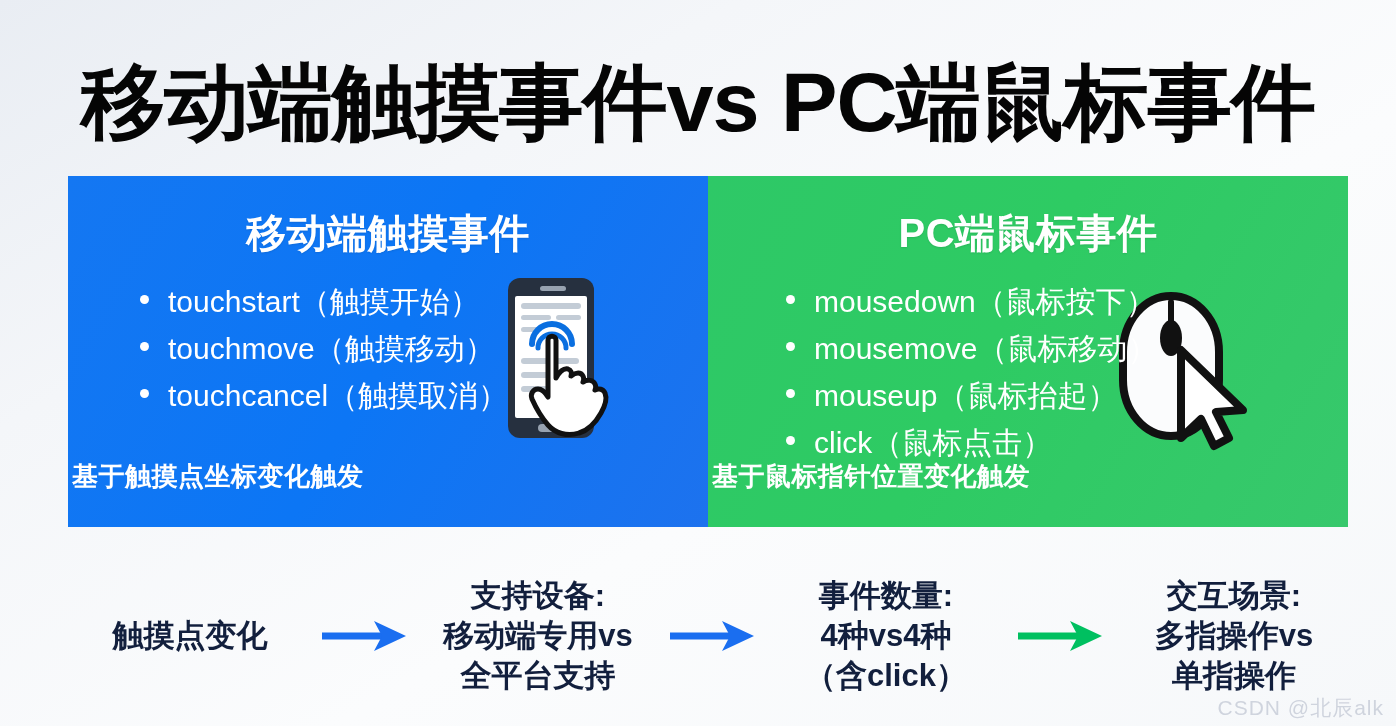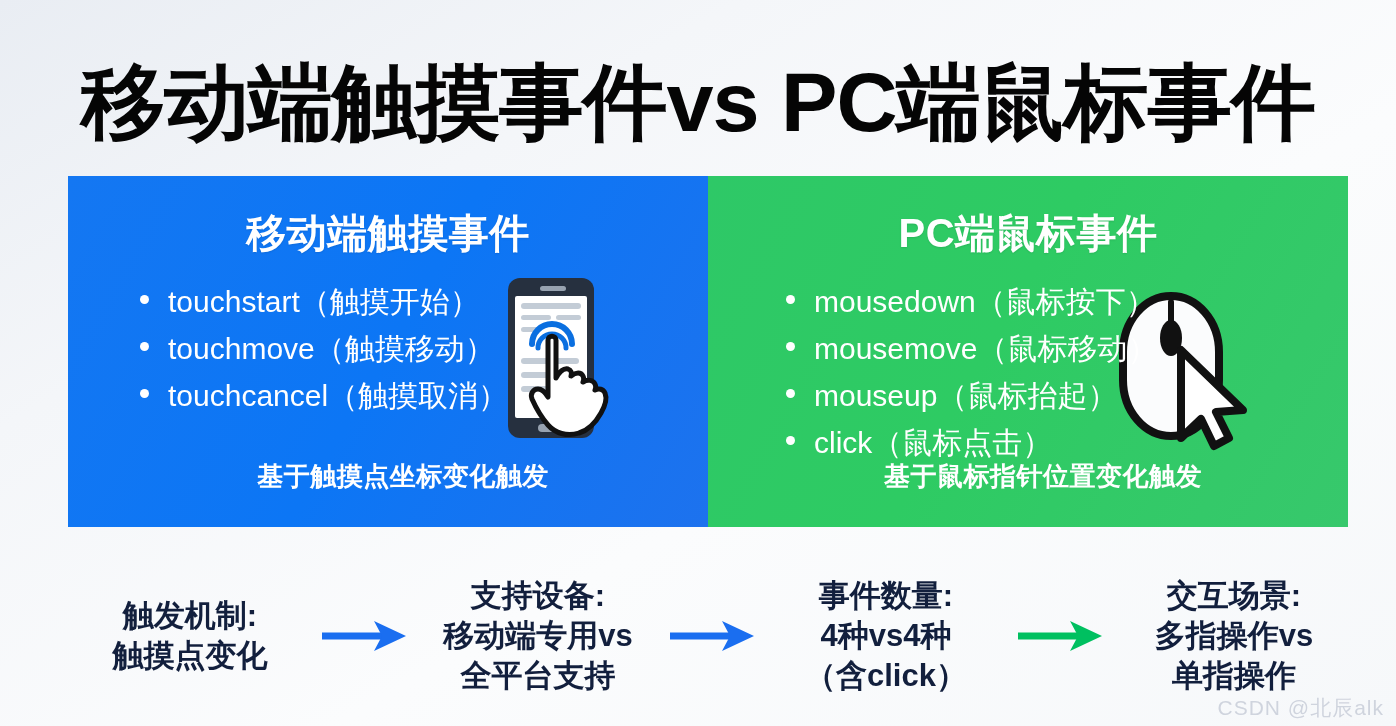--- a/index.html
+++ b/index.html
@@ -95,23 +95,23 @@
     background: #ffffff;
     display: inline-block;
     margin-right: 19px;
     flex: 0 0 auto;
     position: relative;
     top: -8px;
   }
   .panel-footnote {
     position: absolute;
     bottom: 33px;
-    left: 15px;
+    left: 4px;
     width: 100%;
-    text-align: center;
+    text-align: left;
     color: #ffffff;
     font-size: 26px;
     font-weight: 700;
     letter-spacing: 0.5px;
   }
 
   
   .art-phone {
     position: absolute;
     right: 72px;
@@ -276,21 +276,20 @@
       </svg>
     </div>
 
     <div class="panel-footnote">基于鼠标指针位置变化触发</div>
   </div>
 </div>
 
 <div class="compare">
 
   <div class="compare-col">
-    <div class="cline">触发机制:</div>
     <div class="cline">触摸点变化</div>
   </div>
 
   <div class="arrow">
     <svg width="88" height="34" viewBox="0 0 88 34">
       <path d="M2 17 L62 17" stroke="#1a6ef0" stroke-width="7" stroke-linecap="butt"></path>
       <path d="M54 2 L86 17 L54 32 L62 17 Z" fill="#1a6ef0"></path>
     </svg>
   </div>
 

